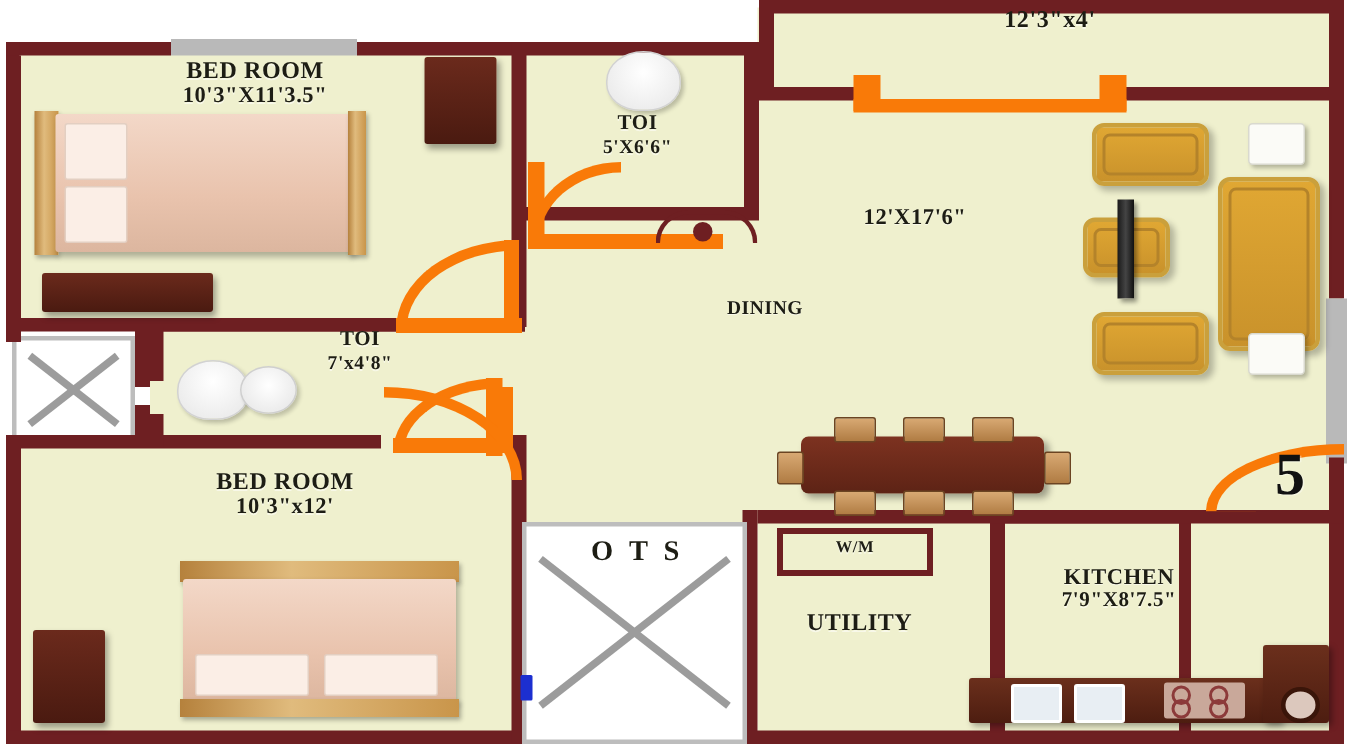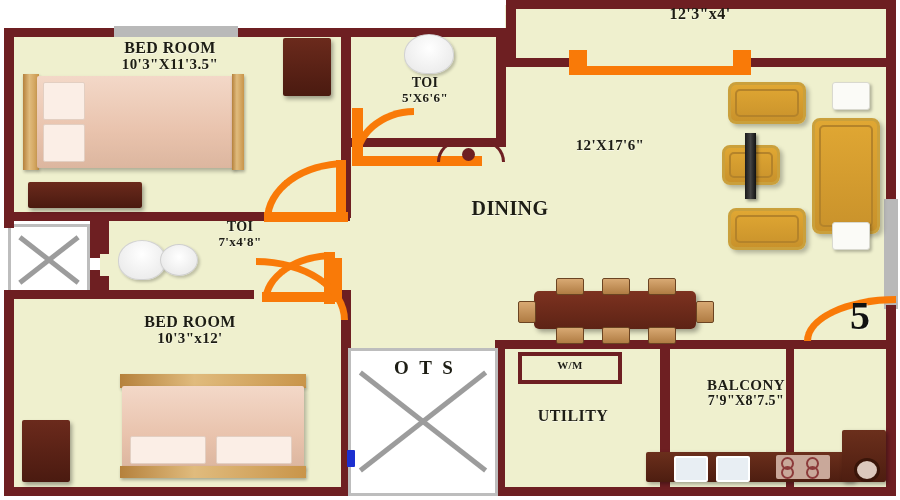--- a/index.html
+++ b/index.html
@@ -340,21 +340,21 @@
   </div>
 
   <div class="label" style="left:570px;top:6px;width:260px;font-size:19px;">
     <span class="ln2" style="font-size:16px;">12'3"x4'</span>
   </div>
 
   <div class="label" style="left:530px;top:138px;width:160px;font-size:16px;">
     <span class="ln2" style="font-size:15px;">12'X17'6"</span>
   </div>
 
-  <div class="label" style="left:440px;top:198px;width:140px;font-size:20px;">
+  <div class="label" style="left:440px;top:198px;width:140px;font-size:13px;">
     <span class="ln1">DINING</span>
   </div>
 
   <div class="label" style="left:180px;top:220px;width:120px;font-size:14px;">
     <span class="ln1">TOI</span>
     <span class="ln2" style="font-size:13px;">7'x4'8"</span>
   </div>
 
   <div class="label" style="left:105px;top:314px;width:170px;font-size:16px;">
     <span class="ln1">BED ROOM</span>
@@ -363,21 +363,21 @@
 
   <div class="label" style="left:518px;top:408px;width:110px;font-size:16px;">
     <span class="ln1">UTILITY</span>
   </div>
 
   <div class="label" style="left:370px;top:358px;width:110px;font-size:19px;letter-spacing:3px;">
     <span class="ln1">O T S</span>
   </div>
 
   <div class="label" style="left:676px;top:378px;width:140px;font-size:15px;">
-    <span class="ln1">BALCONY</span>
+    <span class="ln1">KITCHEN</span>
     <span class="ln2" style="font-size:14px;">7'9"X8'7.5"</span>
   </div>
 
   <div class="label" style="left:540px;top:360px;width:60px;font-size:11px;">
     <span class="ln1">W/M</span>
   </div>
 
 </div>
 
 </body></html>

